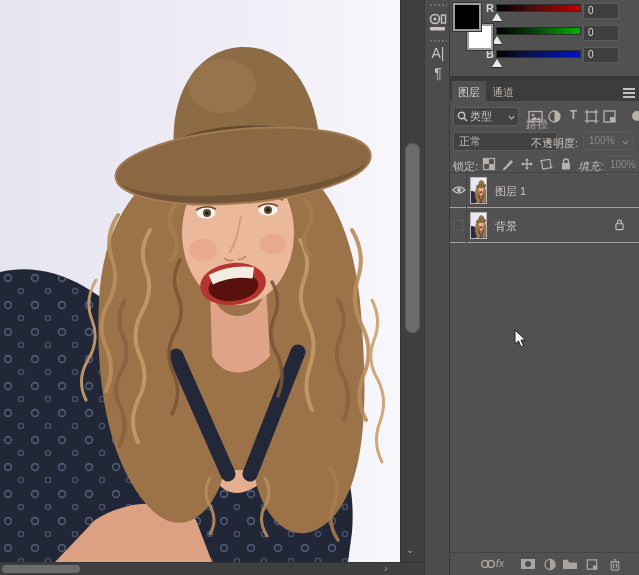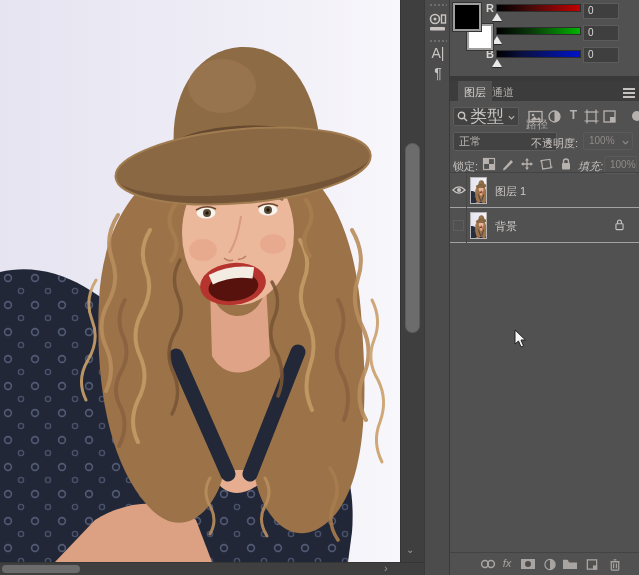--- a/index.html
+++ b/index.html
@@ -47,21 +47,21 @@
   .chan-box { position:absolute; left:133px; width:36px; height:16px; background:#3f3f3f;
     border:1px solid #5c5c5c; color:#ddd8d6; font-size:10px; line-height:14px; padding-left:4px; }
   .panel-gap { position:absolute; left:0; top:76px; width:189px; height:5px; background:#3a3a3a; }
   
   .tabbar { position:absolute; left:0; top:81px; width:189px; height:20px; background:#3c3c3c; }
   .tab { position:absolute; top:0; height:20px; padding:4px 6px 0; font-size:11px; color:#b0acaa; }
   .tab.active { background:#515151; color:#d8d4d2; }
   .panel-menu { position:absolute; right:4px; top:7px; width:12px; }
   .panel-menu div { height:2px; background:#c6c2c0; margin-bottom:2px; }
   .filter-dd { position:absolute; left:3px; top:107px; width:66px; height:19px; background:#424242;
-    border:1px solid #5d5d5d; border-radius:2px; color:#c8c4c1; font-size:17px; line-height:17px; }
+    border:1px solid #5d5d5d; border-radius:2px; color:#c8c4c1; font-size:11px; line-height:17px; }
   .filter-dd .txt { position:absolute; left:16px; top:0; }
   .filter-dd .sicon { position:absolute; left:3px; top:3px; }
   .filter-dd .chev { position:absolute; right:3px; top:6px; }
   .ficon { position:absolute; top:109px; width:15px; height:15px; color:#b8b2ae; text-align:center; }
   .blend-dd { position:absolute; left:3px; top:132px; width:104px; height:19px; background:#424242;
     border:1px solid #5d5d5d; border-radius:2px; color:#bdb9b6; font-size:11px; line-height:17px; padding-left:5px; }
   .blend-dd .chev { position:absolute; right:4px; top:6px; }
   .row-label { position:absolute; font-size:11px; color:#c6c2bf; }
   .val-dd { position:absolute; height:18px; border:1px solid #5a5a5a; border-radius:2px;
     color:#8f8b89; font-size:10px; line-height:16px; padding-left:5px; }
@@ -227,21 +227,21 @@
       <div class="chan-label" style="top:48px;">B</div>
       <div class="chan-bar bar-b" style="top:50px;"></div>
       <div class="chan-thumb" style="left:42px;top:59px;"></div>
       <div class="chan-box" style="top:47px;">0</div>
     </div>
 
     <div class="panel-gap"></div>
 
     <div>
       <div class="tabbar">
-        <div class="tab active" style="left:8px;">图层</div>
+        <div class="tab active" style="left:2px;">图层</div>
         <div class="tab" style="left:36px;">通道</div>
         <div class="tab" style="left:70px;margin-top:32px;">路径</div>
         <div class="panel-menu">
             <div></div>
             <div></div>
             <div></div>
           </div>
       </div>
 
       <div class="filter-dd">
@@ -346,21 +346,21 @@
           <rect x="2.5" y="7" width="9" height="7.5" rx="1" fill="none" stroke="#c8c4c2" stroke-width="1.4"></rect>
           <path d="M4.5,7 V5 a2.5,2.8 0 0 1 5,0 V7" fill="none" stroke="#c8c4c2" stroke-width="1.4"></path>
         </svg>
       </div>
 
       <div class="bottom-bar">
         <svg class="bicon" style="left:30px;" width="15" height="12" viewBox="0 0 16 10">
           <circle cx="5" cy="5" r="3.4" fill="none" stroke="#a8a4a1" stroke-width="1.5"></circle>
           <circle cx="11" cy="5" r="3.4" fill="none" stroke="#a8a4a1" stroke-width="1.5"></circle>
         </svg>
-        <div class="bicon fx" style="left:49px;top:4px;">fx</div>
+        <div class="bicon fx" style="left:42px;top:4px;">fx</div>
         <svg class="bicon" style="left:70px;" width="15" height="12" viewBox="0 0 16 12">
           <rect x="1" y="1" width="14" height="10" fill="#a8a4a1"></rect>
           <circle cx="8" cy="6" r="3" fill="#4c4c4c"></circle>
         </svg>
         <svg class="bicon" style="left:92px;" width="13" height="13" viewBox="0 0 14 14">
           <circle cx="7" cy="7" r="5.5" fill="none" stroke="#a8a4a1" stroke-width="1.3"></circle>
           <path d="M7,1.5 A5.5,5.5 0 0 1 7,12.5 Z" fill="#a8a4a1"></path>
         </svg>
         <svg class="bicon" style="left:112px;" width="15" height="12" viewBox="0 0 16 12">
           <path d="M1,3 L6,3 L7.5,4.5 L15,4.5 L15,11 L1,11 Z" fill="#a8a4a1"></path>

